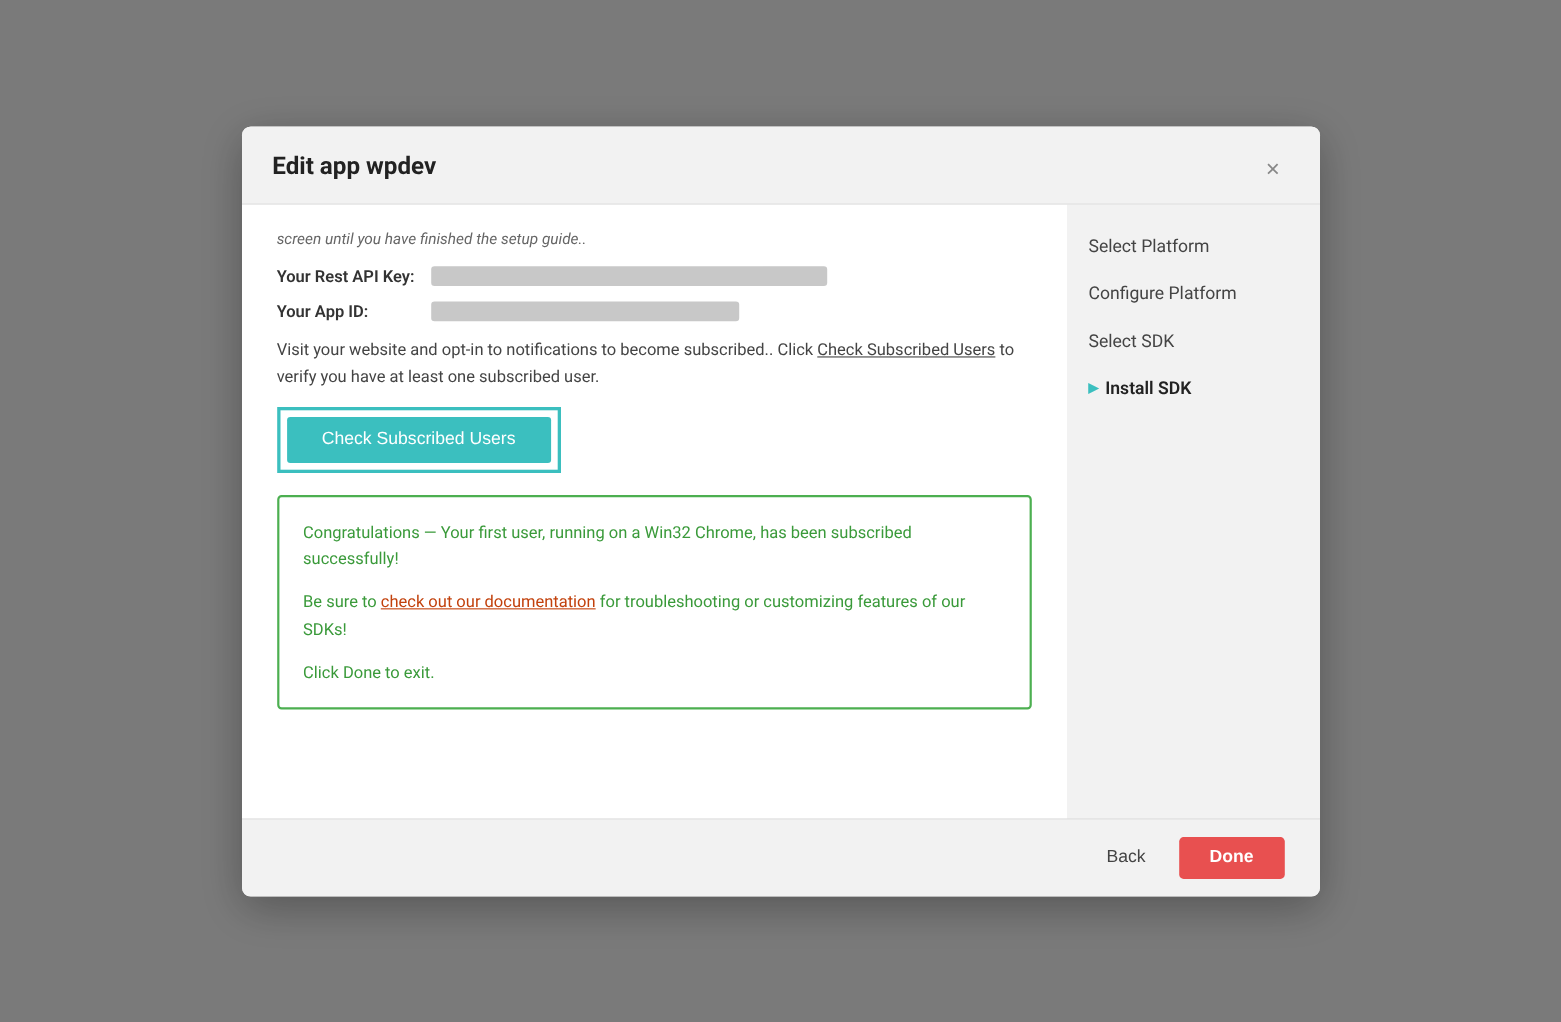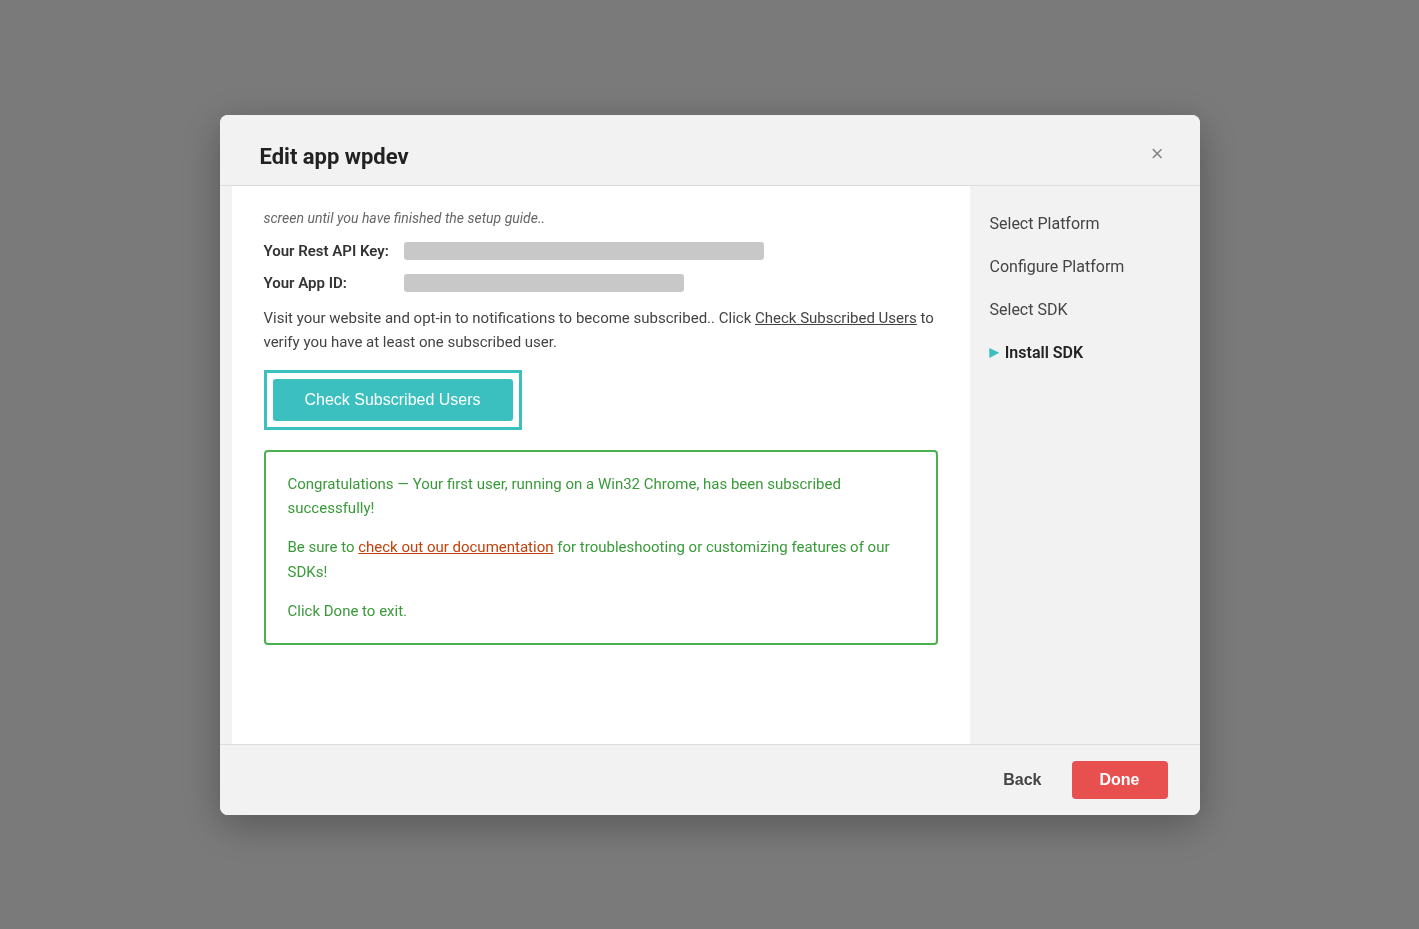--- a/index.html
+++ b/index.html
@@ -27,24 +27,24 @@
       max-width: 100%;
       min-height: 700px;
       display: flex;
       flex-direction: column;
       box-shadow: 0 10px 40px rgba(0,0,0,0.3);
       position: relative;
       overflow: hidden;
     }
     .modal-header {
       background: #f2f2f2;
-      padding: 24px 32px 16px 40px;
+      padding: 24px 32px 16px 28px;
       border-bottom: 1px solid #ddd;
       display: flex;
-      align-items: flex-end;
+      align-items: flex-start;
       justify-content: space-between;
       flex-shrink: 0;
     }
     .modal-title {
       font-size: 22px;
       font-weight: 700;
       color: #222;
     }
     .close-btn {
       background: none;
@@ -52,21 +52,20 @@
       cursor: pointer;
       font-size: 22px;
       color: #888;
       line-height: 1;
       padding: 4px;
     }
     .modal-body {
       display: flex;
       flex: 1;
       overflow: hidden;
-      padding-left: 12px;
     }
     .main-content {
       flex: 1;
       overflow-y: auto;
       padding: 24px 32px;
       background: #fff;
       position: relative;
     }
     .main-content::-webkit-scrollbar {
       width: 10px;
@@ -189,21 +188,21 @@
       border-top: 1px solid #ddd;
       flex-shrink: 0;
     }
     .back-btn {
       background: none;
       border: none;
       font-size: 16px;
       color: #444;
       cursor: pointer;
       padding: 10px 18px;
-      font-weight: 700;
+      font-weight: 400;
     }
     .done-btn {
       background: #e85050;
       color: #fff;
       border: none;
       padding: 10px 28px;
       font-size: 16px;
       font-weight: 600;
       border-radius: 4px;
       cursor: pointer;

